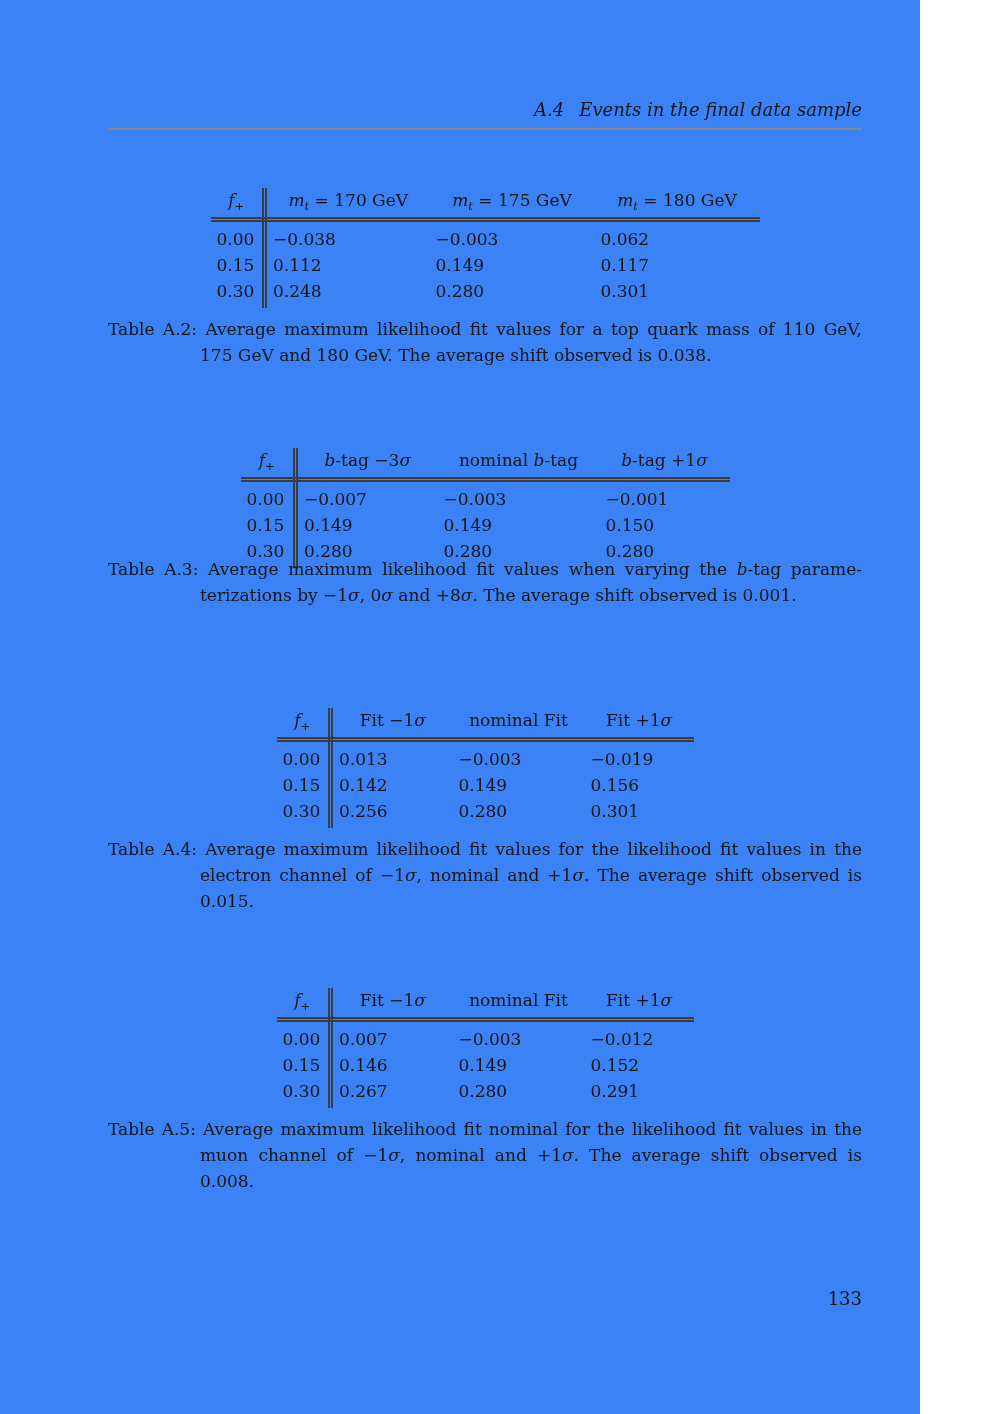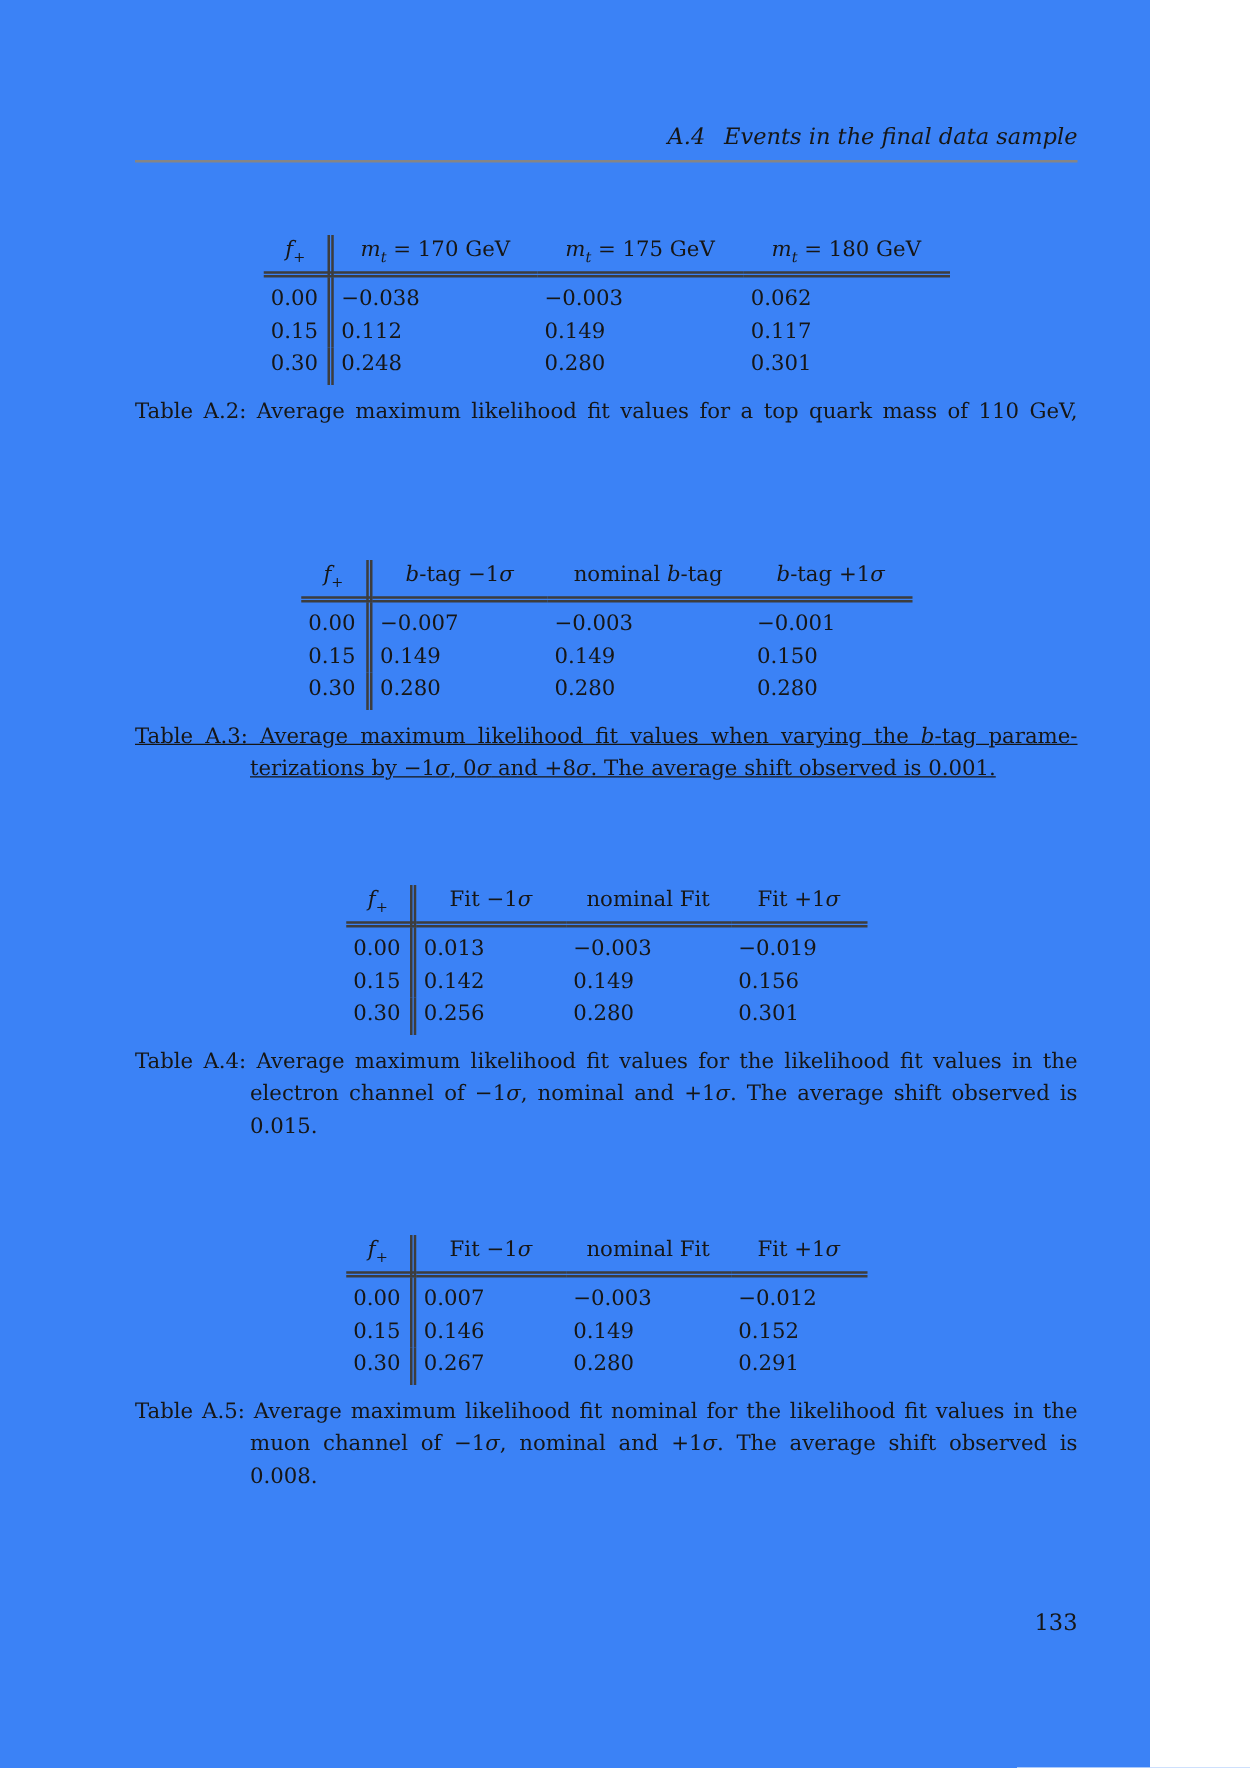--- a/index.html
+++ b/index.html
@@ -74,21 +74,21 @@
     position: absolute;
     top: 1288px; left: 108px; width: 754px;
     text-align: right;
     font-size: 18px;
   }
 
   
   #tblA2 { top: 188px; }
   #capA2 { top: 316px; }
   #tblA3 { top: 448px; }
-  #capA3 { top: 576px; text-decoration: underline; }
+  #capA3 { top: 556px; }
   #tblA4 { top: 708px; }
   #capA4 { top: 836px; }
   #tblA5 { top: 988px; }
   #capA5 { top: 1116px; }
 </style>
 </head>
 <body>
 
 <div class="page">
 
@@ -131,34 +131,35 @@
             <td>0.248</td>
             <td>0.280</td>
             <td>0.301</td>
           </tr>
         </tbody>
       </table>
     </div>
 
   <div id="capA2" class="caption">
       <div class="cap-line just"><span>Table A.2: Average maximum likelihood fit values for a top quark mass of 110 GeV,</span></div>
+      <div class="cap-line indent"><span>175 GeV and 180 GeV. The average shift observed is 0.038.</span></div>
     </div>
 
   <div id="tblA3" class="tbl-wrap">
       <table class="tbl">
         <colgroup>
           <col style="width: 55px;">
           <col style="width: 142px;">
           <col style="width: 162px;">
           <col style="width: 130px;">
         </colgroup>
         <thead>
           <tr>
             <th><span class="it">f</span><sub>+</sub></th>
-            <th><span class="it">b</span><span>-tag −1</span><span class="it">σ</span></th>
+            <th><span class="it">b</span><span>-tag −3</span><span class="it">σ</span></th>
             <th><span>nominal </span><span class="it">b</span><span>-tag</span></th>
             <th><span class="it">b</span><span>-tag +1</span><span class="it">σ</span></th>
           </tr>
         </thead>
         <tbody>
           <tr>
             <td>0.00</td>
             <td>−0.007</td>
             <td>−0.003</td>
             <td>−0.001</td>

